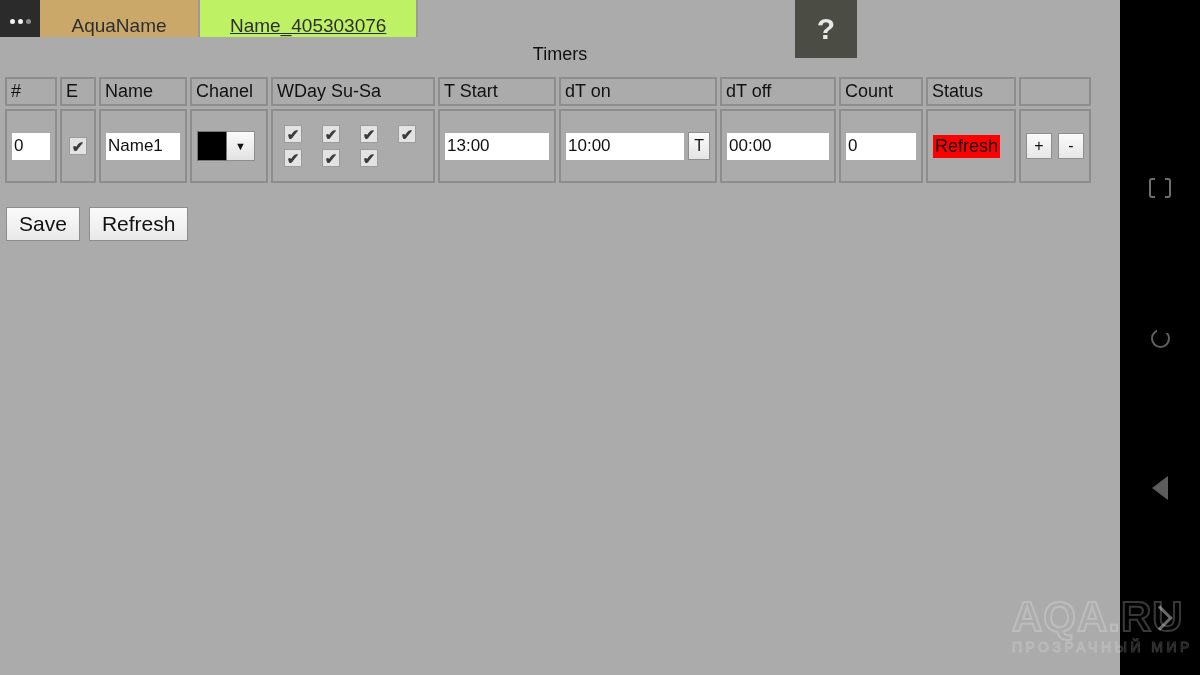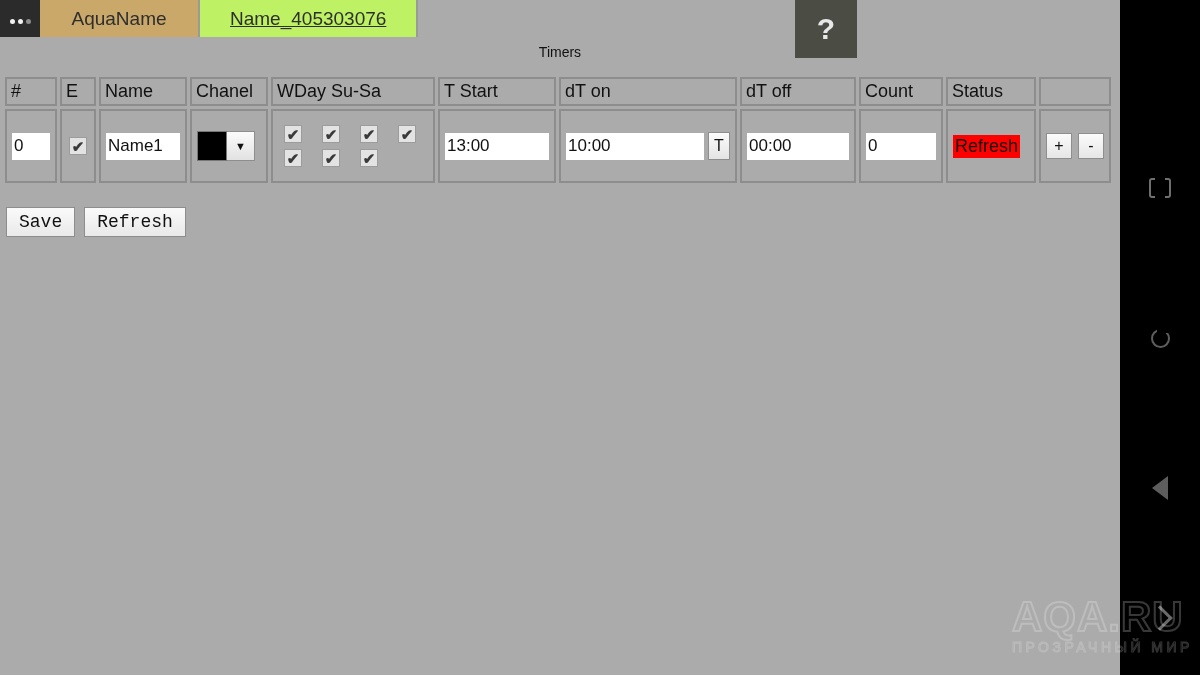--- a/index.html
+++ b/index.html
@@ -47,21 +47,21 @@
     display: block;
     width: 5px; height: 5px;
     border-radius: 50%;
     background: #f2f2f2;
   }
   .menu-btn i:nth-child(3) { background: #8c8c8c; }
 
   .tab {
     height: 37px;
     display: flex;
-    align-items: center;
+    align-items: flex-end;
     justify-content: center;
     padding: 0 30px;
     font-size: 19px;
     color: #2e2e2e;
     white-space: nowrap;
     border-right: 2px solid #9a9a9a;
   }
   .tab.tan   { background: #c9a86a; min-width: 160px; }
   .tab.green { background: #bef264; min-width: 218px; text-decoration: underline; }
 
@@ -79,21 +79,21 @@
     justify-content: center;
     cursor: pointer;
   }
 
   
   #page-title {
     position: absolute;
     left: 0; top: 44px;
     width: 1120px;
     text-align: center;
-    font-size: 14px;
+    font-size: 18px;
     color: #111;
   }
 
   
   #timers-table {
     position: absolute;
     left: 2px; top: 74px;
     border-collapse: separate;
     border-spacing: 3px;
     background: #ababab;
@@ -119,21 +119,21 @@
     padding: 0 5px;
   }
 
   
   .col-num    { width: 52px; }
   .col-e      { width: 36px; }
   .col-name   { width: 88px; }
   .col-chanel { width: 78px; }
   .col-wday   { width: 158px; }
   .col-tstart { width: 118px; }
-  .col-dton   { width: 178px; }
+  .col-dton   { width: 158px; }
   .col-dtoff  { width: 116px; }
   .col-count  { width: 84px; }
   .col-status { width: 90px; }
   .col-acts   { width: 72px; }
 
   
   input.txt {
     border: none;
     outline: none;
     background: #fff;
@@ -235,22 +235,22 @@
   
   #footer-actions {
     position: absolute;
     left: 6px; top: 207px;
     display: flex;
     gap: 9px;
   }
   .push-btn {
     background: linear-gradient(#fafafa,#e9e9e9);
     border: 1px solid #8d8d8d;
-    font-family: Liberation Mono, monospace;
-    font-size: 18px;
+    font-family: Liberation Sans, sans-serif;
+    font-size: 21px;
     color: #111;
     padding: 4px 12px;
     cursor: pointer;
   }
 
   
   #navbar {
     position: absolute;
     left: 1120px; top: 0;
     width: 80px; height: 675px;

